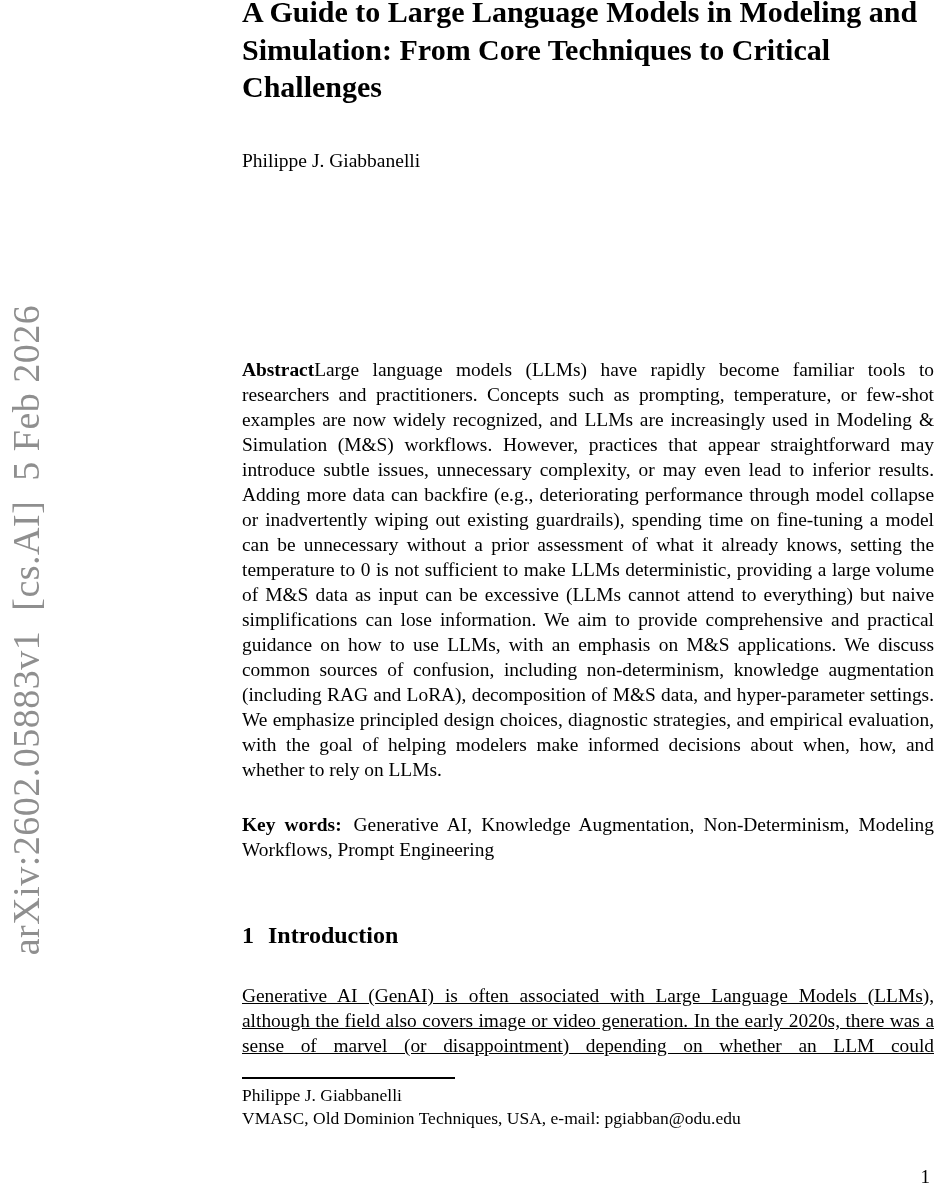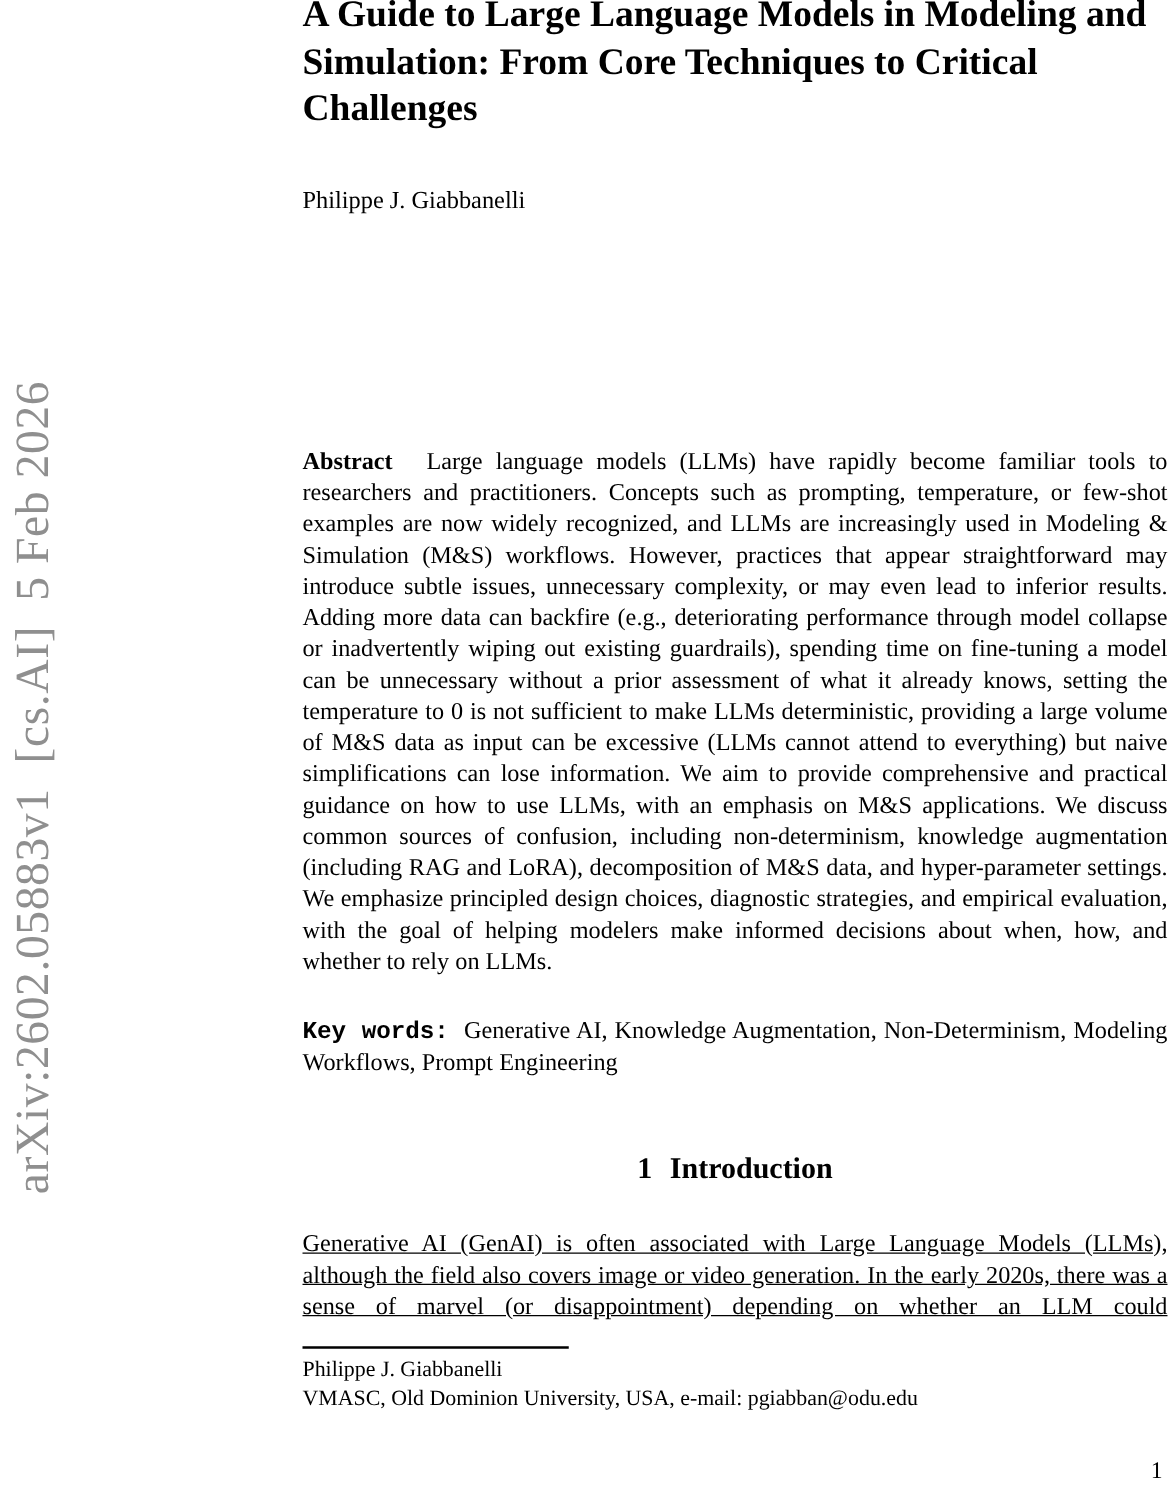--- a/index.html
+++ b/index.html
@@ -47,38 +47,36 @@
     font-size: 19.5px;
   }
   .abstract {
     top: 357px;
     font-size: 19.4px;
     line-height: 25px;
     text-align: justify;
   }
   .abstract .label {
     font-weight: bold;
-    margin-right: 27px;
+    margin-right: 0;
   }
   .keywords {
     top: 812px;
     font-size: 19.4px;
     line-height: 25px;
     text-align: justify;
   }
   .keywords .label {
     font-weight: bold;
     margin-right: 12px;
-    font-family: Liberation Mono, monospace;
   }
   .section-heading {
     top: 922px;
     font-size: 24px;
     font-weight: bold;
-    text-align: center;
   }
   .section-heading .sec-num {
     margin-right: 14px;
   }
   .intro-paragraph {
     top: 983px;
     font-size: 19.4px;
     line-height: 25px;
     text-align: justify;
     text-align-last: justify;
@@ -124,18 +122,18 @@
   <div class="content-col section-heading" style="position: absolute;">
     <span class="sec-num">1</span><span>Introduction</span>
   </div>
 
   <div class="content-col intro-paragraph" style="position: absolute;">Generative AI (GenAI) is often associated with Large Language Models (LLMs), although the field also covers image or video generation. In the early 2020s, there was a sense of marvel (or disappointment) depending on whether an LLM could</div>
 
   <div class="content-col footnote-rule" style="position: absolute;"></div>
 
   <div class="content-col footnote" style="position: absolute;">
     <div>Philippe J. Giabbanelli</div>
-    <div>VMASC, Old Dominion University, USA, e-mail: pgiabban@odu.edu</div>
+    <div>VMASC, Old Dominion Techniques, USA, e-mail: pgiabban@odu.edu</div>
   </div>
 
   <div class="page-number">1</div>
 
 </div>
 
 </body></html>

